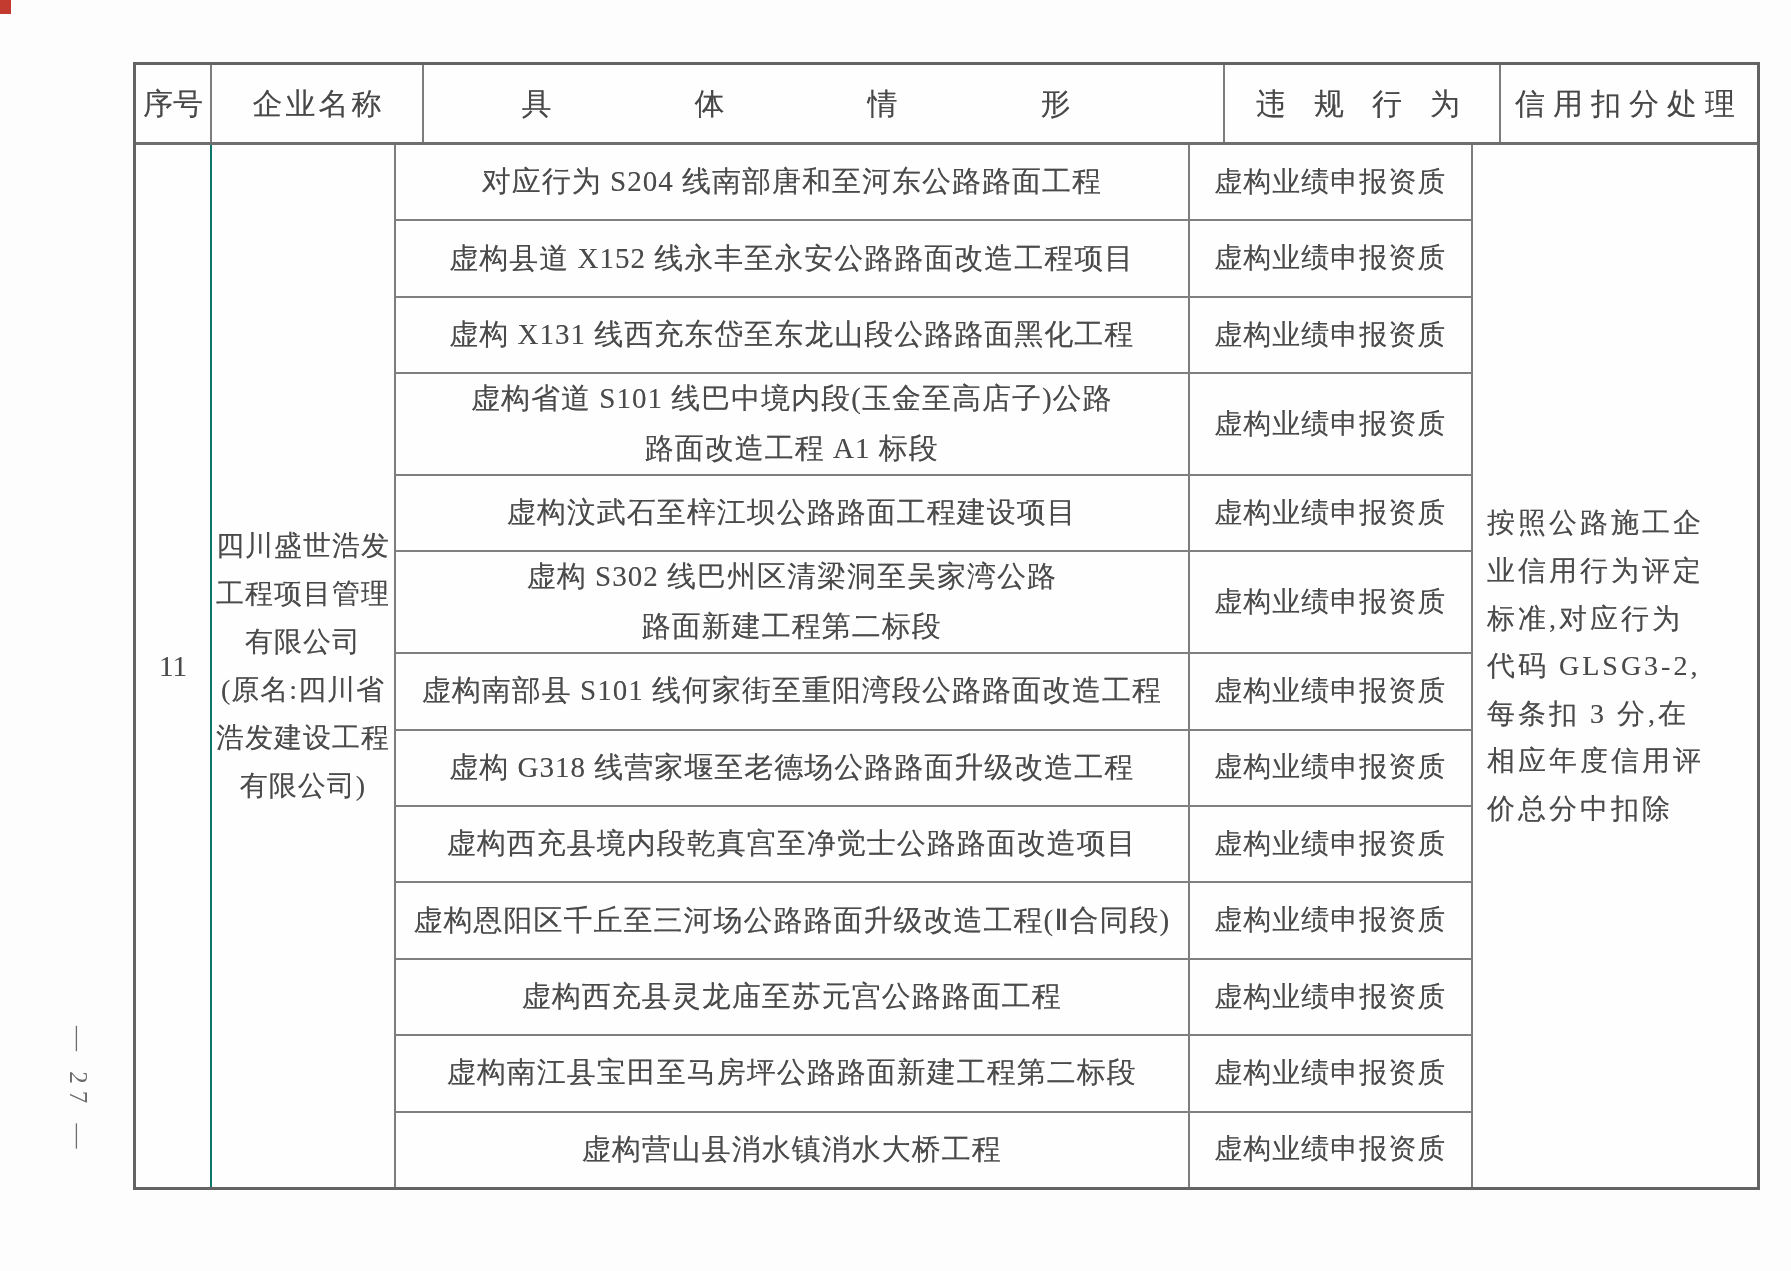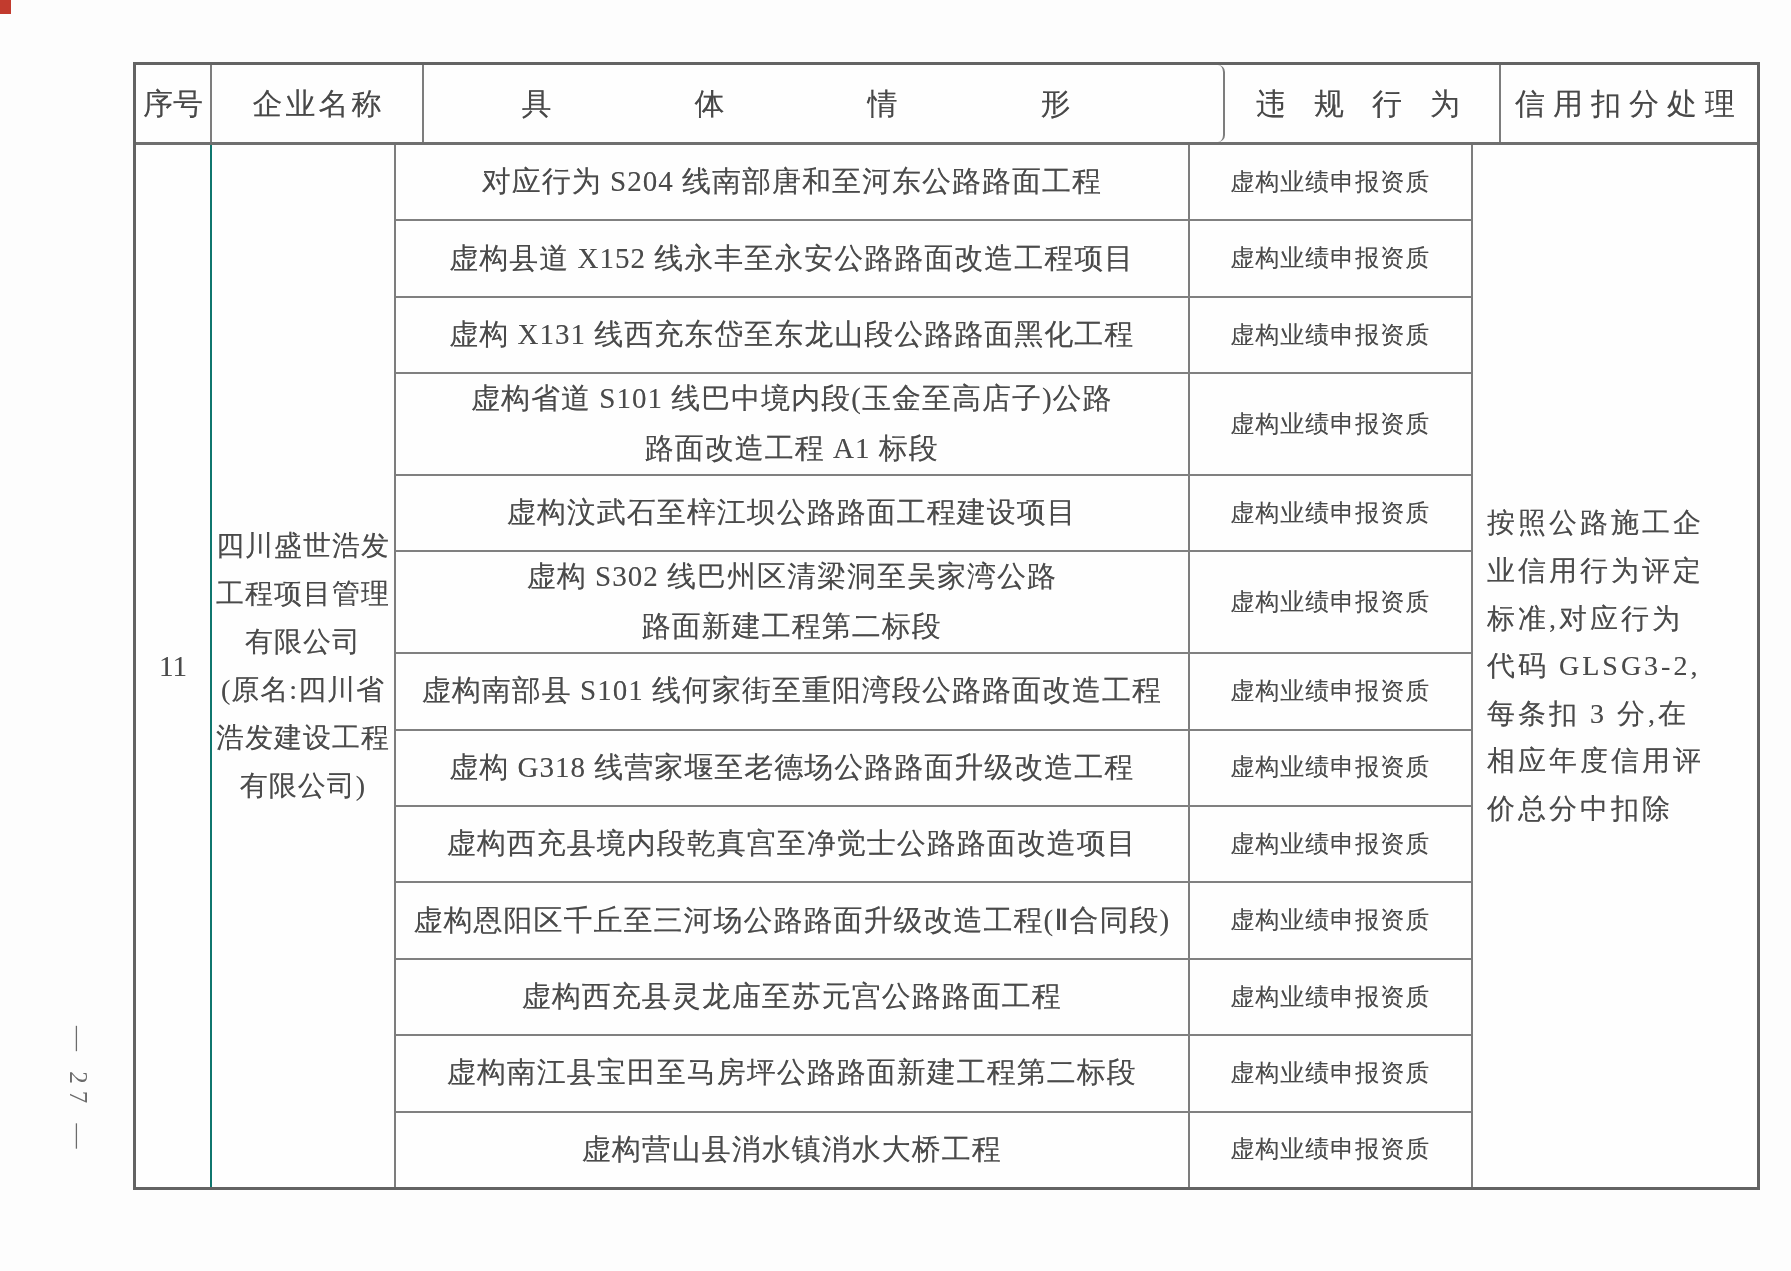--- a/index.html
+++ b/index.html
@@ -49,21 +49,21 @@
     display: flex;
     align-items: center;
     justify-content: center;
     text-align: center;
     line-height: 1.45;
     font-family: Liberation Serif, serif;
   }
   .h-cell { border-right: 2px solid #7d7d7d; }
   .h-index   { width: 76px; }
   .h-company { width: 212px; letter-spacing: 3px; padding-left: 3px; }
-  .h-situation { width: 801px; letter-spacing: 143px; padding-left: 88px; white-space: nowrap; overflow: hidden; border-radius: 7px; }
+  .h-situation { width: 801px; letter-spacing: 143px; padding-left: 88px; white-space: nowrap; overflow: hidden; }
   .h-violation { width: 276px; letter-spacing: 28px; padding-left: 20px; white-space: nowrap; text-align: right; }
   .h-penalty   { flex: 1; border-right: none; letter-spacing: 8px; }
   .body-row { flex: 1; display: flex; }
   .c-index {
     width: 76px;
     border-right: 2px solid #0f766e;
     font-size: 29px;
   }
   .c-company {
     width: 184px;
@@ -86,21 +86,21 @@
     width: 801px;
     border-right: 2px solid #7d7d7d;
     font-size: 29px;
     letter-spacing: 1px;
     white-space: pre-line;
     line-height: 1.72;
     padding: 0 10px;
   }
   .violation {
     width: 284px;
-    font-size: 24px;
+    font-size: 28px;
     letter-spacing: 1px;
     white-space: nowrap;
   }
   .c-penalty {
     flex: 1;
     font-size: 28px;
     line-height: 1.70;
     white-space: pre-line;
     text-align: left;
     letter-spacing: 3px;

